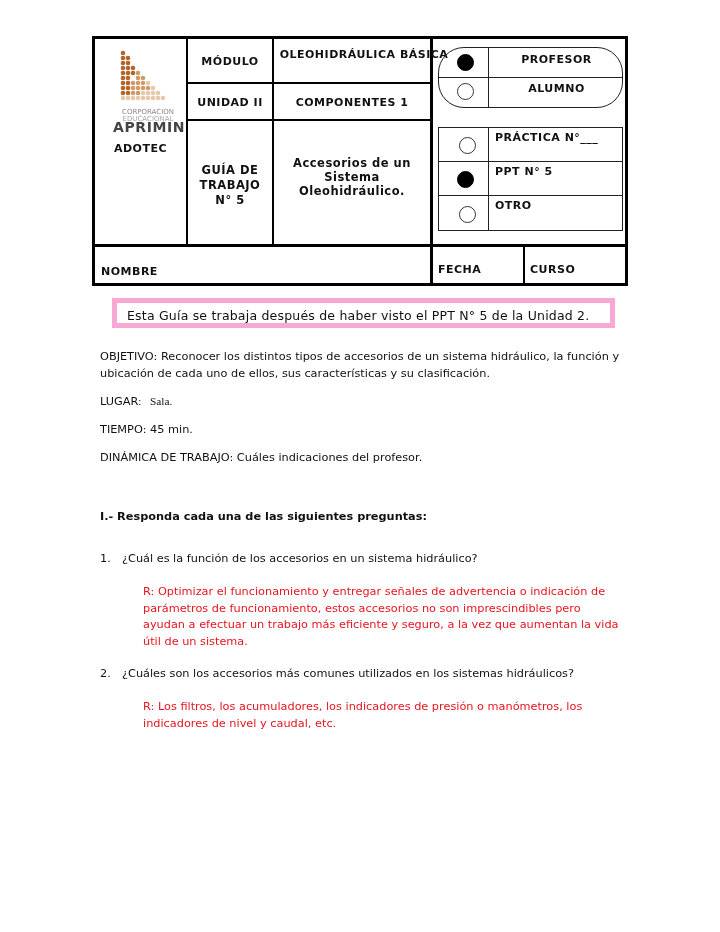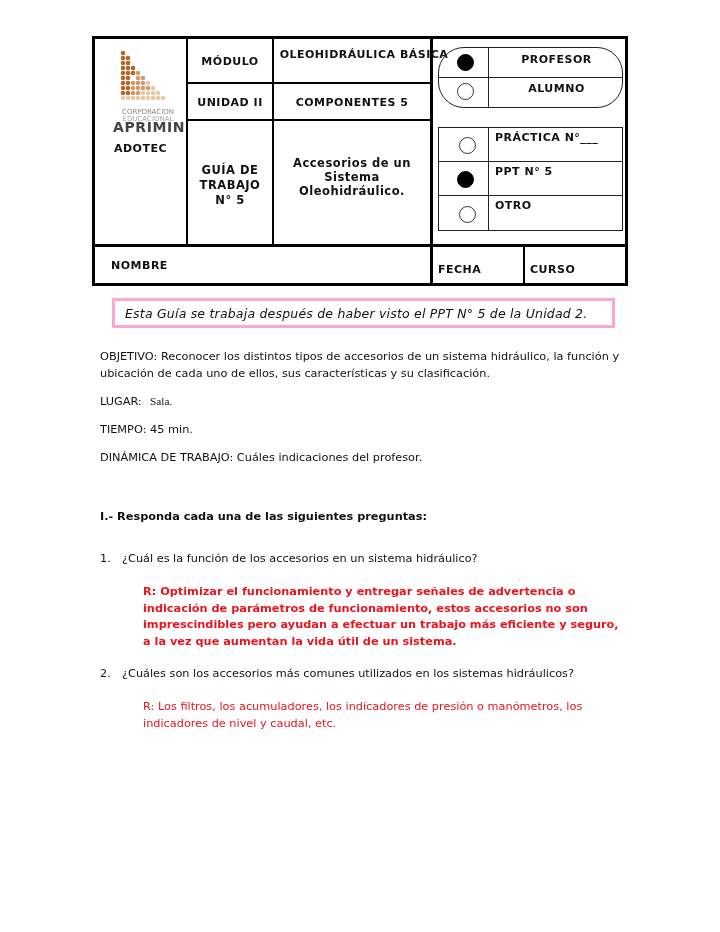--- a/index.html
+++ b/index.html
@@ -5,21 +5,21 @@
   html, body { margin:0; padding:0; background:#fff; }
   body { width:720px; height:932px; position:relative; font-family:"DejaVu Sans", sans-serif; color:#111; overflow:hidden; }
   .hdr { position:absolute; left:92px; top:36px; width:536px; height:250px; border:3px solid #000; box-sizing:border-box; }
   .line { position:absolute; background:#000; }
   .cell-text { position:absolute; text-align:center; font-weight:bold; font-size:11px; letter-spacing:0.5px; line-height:13px; }
   .logo { position:absolute; left:20px; top:10px; width:66px; height:80px; }
   .subbox { position:absolute; border:1px solid #222; box-sizing:border-box; }
   .radio { position:absolute; width:17px; height:17px; border-radius:50%; border:1px solid #333; box-sizing:border-box; background:#fff; }
   .radio.filled { background:#000; border-color:#000; }
   .opt-label { position:absolute; font-weight:bold; font-size:11px; letter-spacing:0.5px; }
-  .notice { position:absolute; left:112px; top:298px; width:503px; height:30px; border:3px solid #f9a8d4; box-sizing:border-box; font-size:12.5px; padding:5px 0 0 10px; letter-spacing:0.2px;font-style:italic; }
+  .notice { position:absolute; left:112px; top:298px; width:503px; height:30px; border:5px solid #f9a8d4; box-sizing:border-box; font-size:12.5px; padding:5px 0 0 10px; letter-spacing:0.2px; }
   .para { position:absolute; left:100px; font-size:11.3px; line-height:17px; width:520px; }
   .para b { font-weight:normal; }
   .q { position:absolute; left:100px; font-size:11.3px; width:520px; }
   .q .num { display:inline-block; width:22px; }
   .ans { position:absolute; left:143px; width:480px; font-size:11.3px; line-height:16.5px; color:#e8141e; }
 </style>
 </head>
 <body>
 
 <div class="hdr">
@@ -90,21 +90,21 @@
     </svg>
     <div style="position:absolute;left:-2px;top:60px;width:70px;text-align:center;font-size:7px;line-height:7px;color:#8a8a8a;">CORPORACION</div>
     <div style="position:absolute;left:-2px;top:67px;width:70px;text-align:center;font-size:7px;line-height:7px;color:#a8a8a8;">EDUCACIONAL</div>
     <div style="position:absolute;left:-2px;top:74px;width:70px;text-align:center;font-size:14px;line-height:9px;font-weight:bold;color:#444;letter-spacing:0.6px;">APRIMIN</div>
   </div>
   <div class="cell-text" style="left:0;top:103px;width:91px;">ADOTEC</div>
 
   <div class="cell-text" style="left:93px;top:16px;width:84px;">MÓDULO</div>
   <div class="cell-text" style="left:179px;top:9px;width:180px;">OLEOHIDRÁULICA BÁSICA</div>
   <div class="cell-text" style="left:93px;top:57px;width:84px;">UNIDAD II</div>
-  <div class="cell-text" style="left:179px;top:57px;width:156px;">COMPONENTES 5</div>
+  <div class="cell-text" style="left:179px;top:57px;width:156px;">COMPONENTES 1</div>
   <div class="cell-text" style="left:100px;top:124px;width:70px;font-size:11.5px;line-height:15px;">GUÍA DE TRABAJO N° 5</div>
   <div class="cell-text" style="left:190px;top:117px;width:134px;font-size:11.5px;line-height:14px;text-align:center;">Accesorios  de un Sistema Oleohidráulico.</div>
 
   <div class="subbox" style="left:343px;top:8px;width:185px;height:61px;border-radius:26px;">
     <div class="line" style="left:49px;top:0;width:1px;height:59px;background:#222;"></div>
     <div class="line" style="left:0;top:29px;width:183px;height:1px;background:#222;"></div>
     <div class="radio filled" style="left:18px;top:6px;"></div>
     <div class="opt-label" style="left:50px;top:5px;width:135px;text-align:center;">PROFESOR</div>
     <div class="radio" style="left:18px;top:35px;"></div>
     <div class="opt-label" style="left:50px;top:34px;width:135px;text-align:center;">ALUMNO</div>
@@ -115,21 +115,21 @@
     <div class="line" style="left:0;top:33px;width:183px;height:1px;background:#222;"></div>
     <div class="line" style="left:0;top:67px;width:183px;height:1px;background:#222;"></div>
     <div class="radio" style="left:20px;top:9px;"></div>
     <div class="opt-label" style="left:56px;top:3px;">PRÁCTICA N°___</div>
     <div class="radio filled" style="left:18px;top:43px;"></div>
     <div class="opt-label" style="left:56px;top:37px;">PPT N° 5</div>
     <div class="radio" style="left:20px;top:78px;"></div>
     <div class="opt-label" style="left:56px;top:71px;">OTRO</div>
   </div>
 
-  <div class="opt-label" style="left:6px;top:220px;margin-left:10px;">NOMBRE</div>
+  <div class="opt-label" style="left:6px;top:226px;">NOMBRE</div>
   <div class="opt-label" style="left:343px;top:224px;">FECHA</div>
   <div class="opt-label" style="left:435px;top:224px;">CURSO</div>
 </div>
 
 <div class="notice">Esta Guía se trabaja después de haber visto el PPT N° 5 de la Unidad 2.</div>
 
 <div class="para" style="top:348px;">
   <b>OBJETIVO</b><span>: Reconocer los distintos tipos de accesorios de un sistema hidráulico, la función y ubicación de cada uno de ellos, sus características y su clasificación.</span>
 </div>
 <div class="para" style="top:393px;">
@@ -140,18 +140,18 @@
 </div>
 <div class="para" style="top:449px;">
   <b>DINÁMICA DE TRABAJO</b><span>: Cuáles indicaciones del profesor.</span>
 </div>
 
 <div class="para" style="top:508px;font-weight:bold;">I.- Responda cada una de las siguientes preguntas:</div>
 
 <div class="q" style="top:552px;">
   <span class="num">1.</span><span>¿Cuál es la  función de los accesorios en un sistema hidráulico?</span>
 </div>
-<div class="ans" style="top:584px;font-weight:bold;">R: Optimizar el funcionamiento y entregar señales de advertencia o indicación de parámetros de funcionamiento, estos accesorios no son imprescindibles pero ayudan a efectuar un trabajo más eficiente y seguro, a la vez que aumentan la vida útil de un sistema.</div>
+<div class="ans" style="top:584px;">R: Optimizar el funcionamiento y entregar señales de advertencia o indicación de parámetros de funcionamiento, estos accesorios no son imprescindibles pero ayudan a efectuar un trabajo más eficiente y seguro, a la vez que aumentan la vida útil de un sistema.</div>
 
 <div class="q" style="top:667px;">
   <span class="num">2.</span><span>¿Cuáles son los accesorios más comunes utilizados en los sistemas hidráulicos?</span>
 </div>
 <div class="ans" style="top:699px;">R: Los filtros, los acumuladores, los indicadores de presión o manómetros, los indicadores de nivel y caudal, etc.</div>
 
 </body></html>

